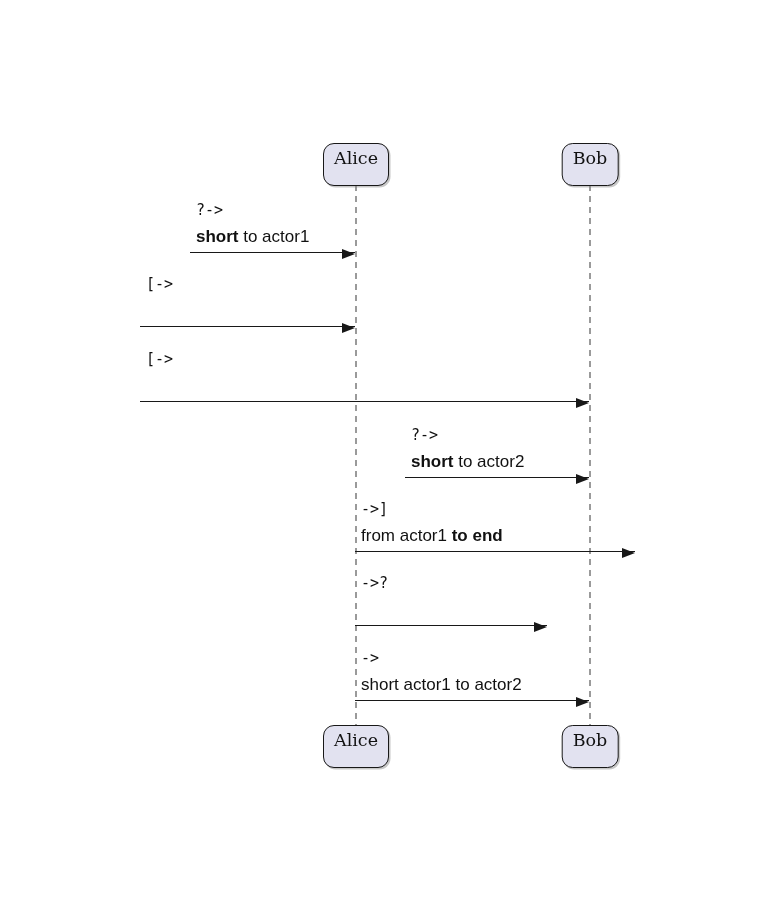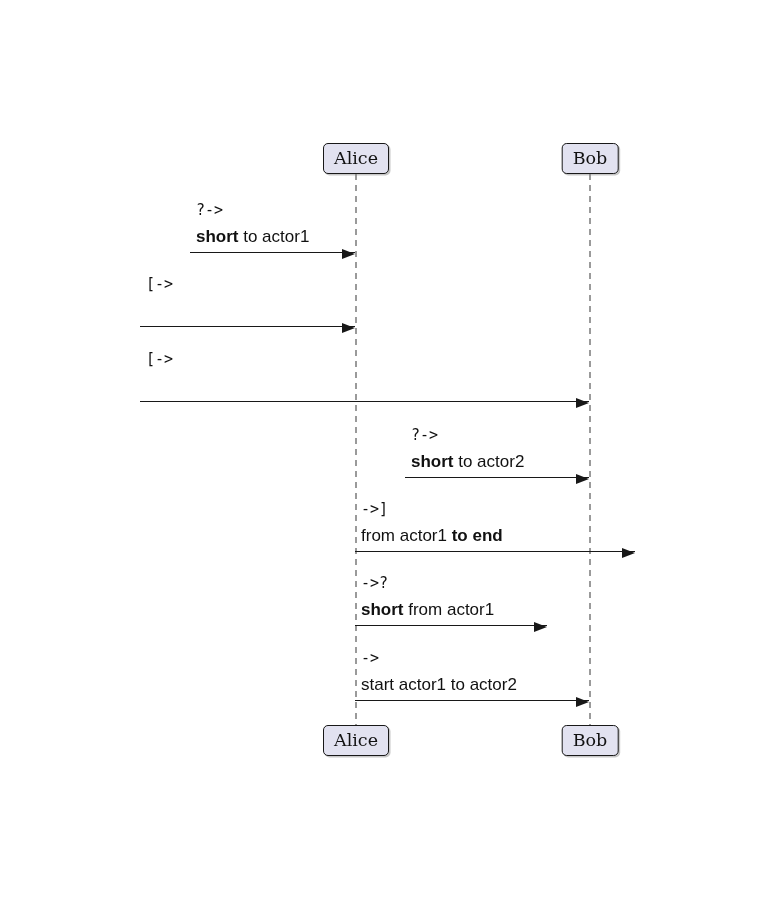--- a/index.html
+++ b/index.html
@@ -16,22 +16,22 @@
     top:174px;
     height:552px;
     width:2px;
     background:repeating-linear-gradient(to bottom, #9a9a9a 0 6px, transparent 6px 11px);
   }
   .actor-box {
     position:absolute;
     transform:translateX(-50%);
     background:#E2E2F0;
     border:1.5px solid #181818;
-    border-radius:5px;
-    padding:0 10px 1px 10px;
+    border-radius:11px;
+    padding:0 10px 13px 10px;
     font-size:17.5px;
     line-height:28px;
     box-shadow:1.5px 1.5px 0 rgba(130,130,130,0.45);
     white-space:nowrap;
   }
   .message { position:absolute; }
   .msg-spec {
     margin-left:6px;
     font-family:"DejaVu Sans Mono", monospace;
     font-size:15px;
@@ -110,29 +110,28 @@
   <div class="message" style="left:355px; top:495px; width:280px;">
     <div class="msg-spec">-&gt;]</div>
     <div class="msg-label"><span>from actor1 </span><b>to end</b></div>
     <div class="msg-arrow">
       <span class="arrow-head"></span>
     </div>
   </div>
 
   <div class="message" style="left:355px; top:569px; width:192px;">
     <div class="msg-spec">-&gt;?</div>
-    <div class="msg-label"><b>short</b><span> from actor1</span></div>
     <div class="msg-arrow">
       <span class="arrow-head"></span>
     </div>
   </div>
 
   <div class="message" style="left:355px; top:644px; width:234px;">
     <div class="msg-spec">-&gt;</div>
-    <div class="msg-label"><span>start actor1 to actor2</span></div>
+    <div class="msg-label"><span>short actor1 to actor2</span></div>
     <div class="msg-arrow">
       <span class="arrow-head"></span>
     </div>
   </div>
 
   <div class="actor-box" style="left:356px; top:725px;">
     <span>Alice</span>
   </div>
   <div class="actor-box" style="left:590px; top:725px;">
     <span>Bob</span>

